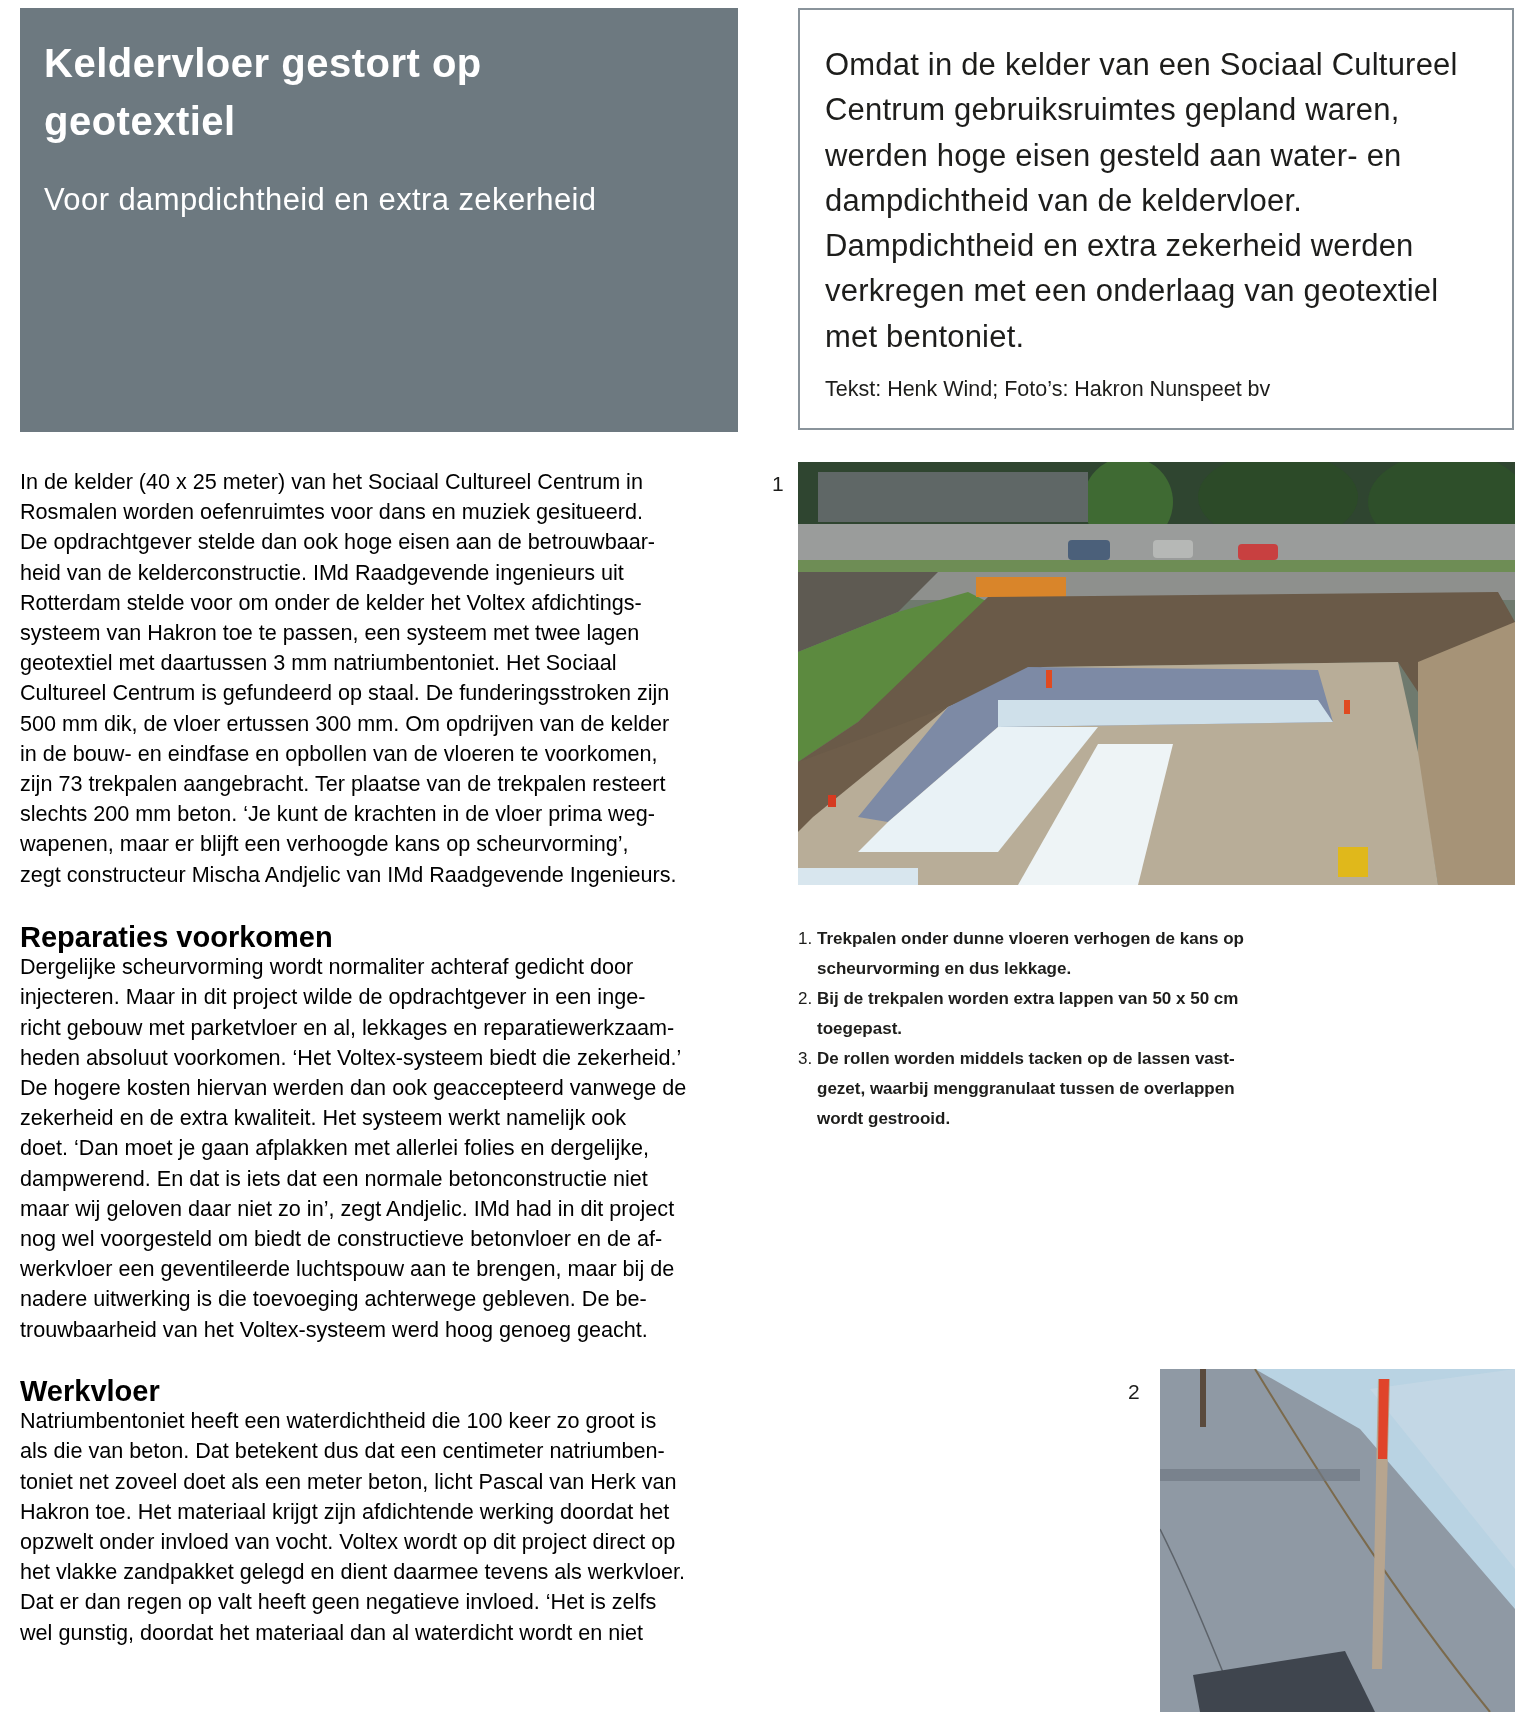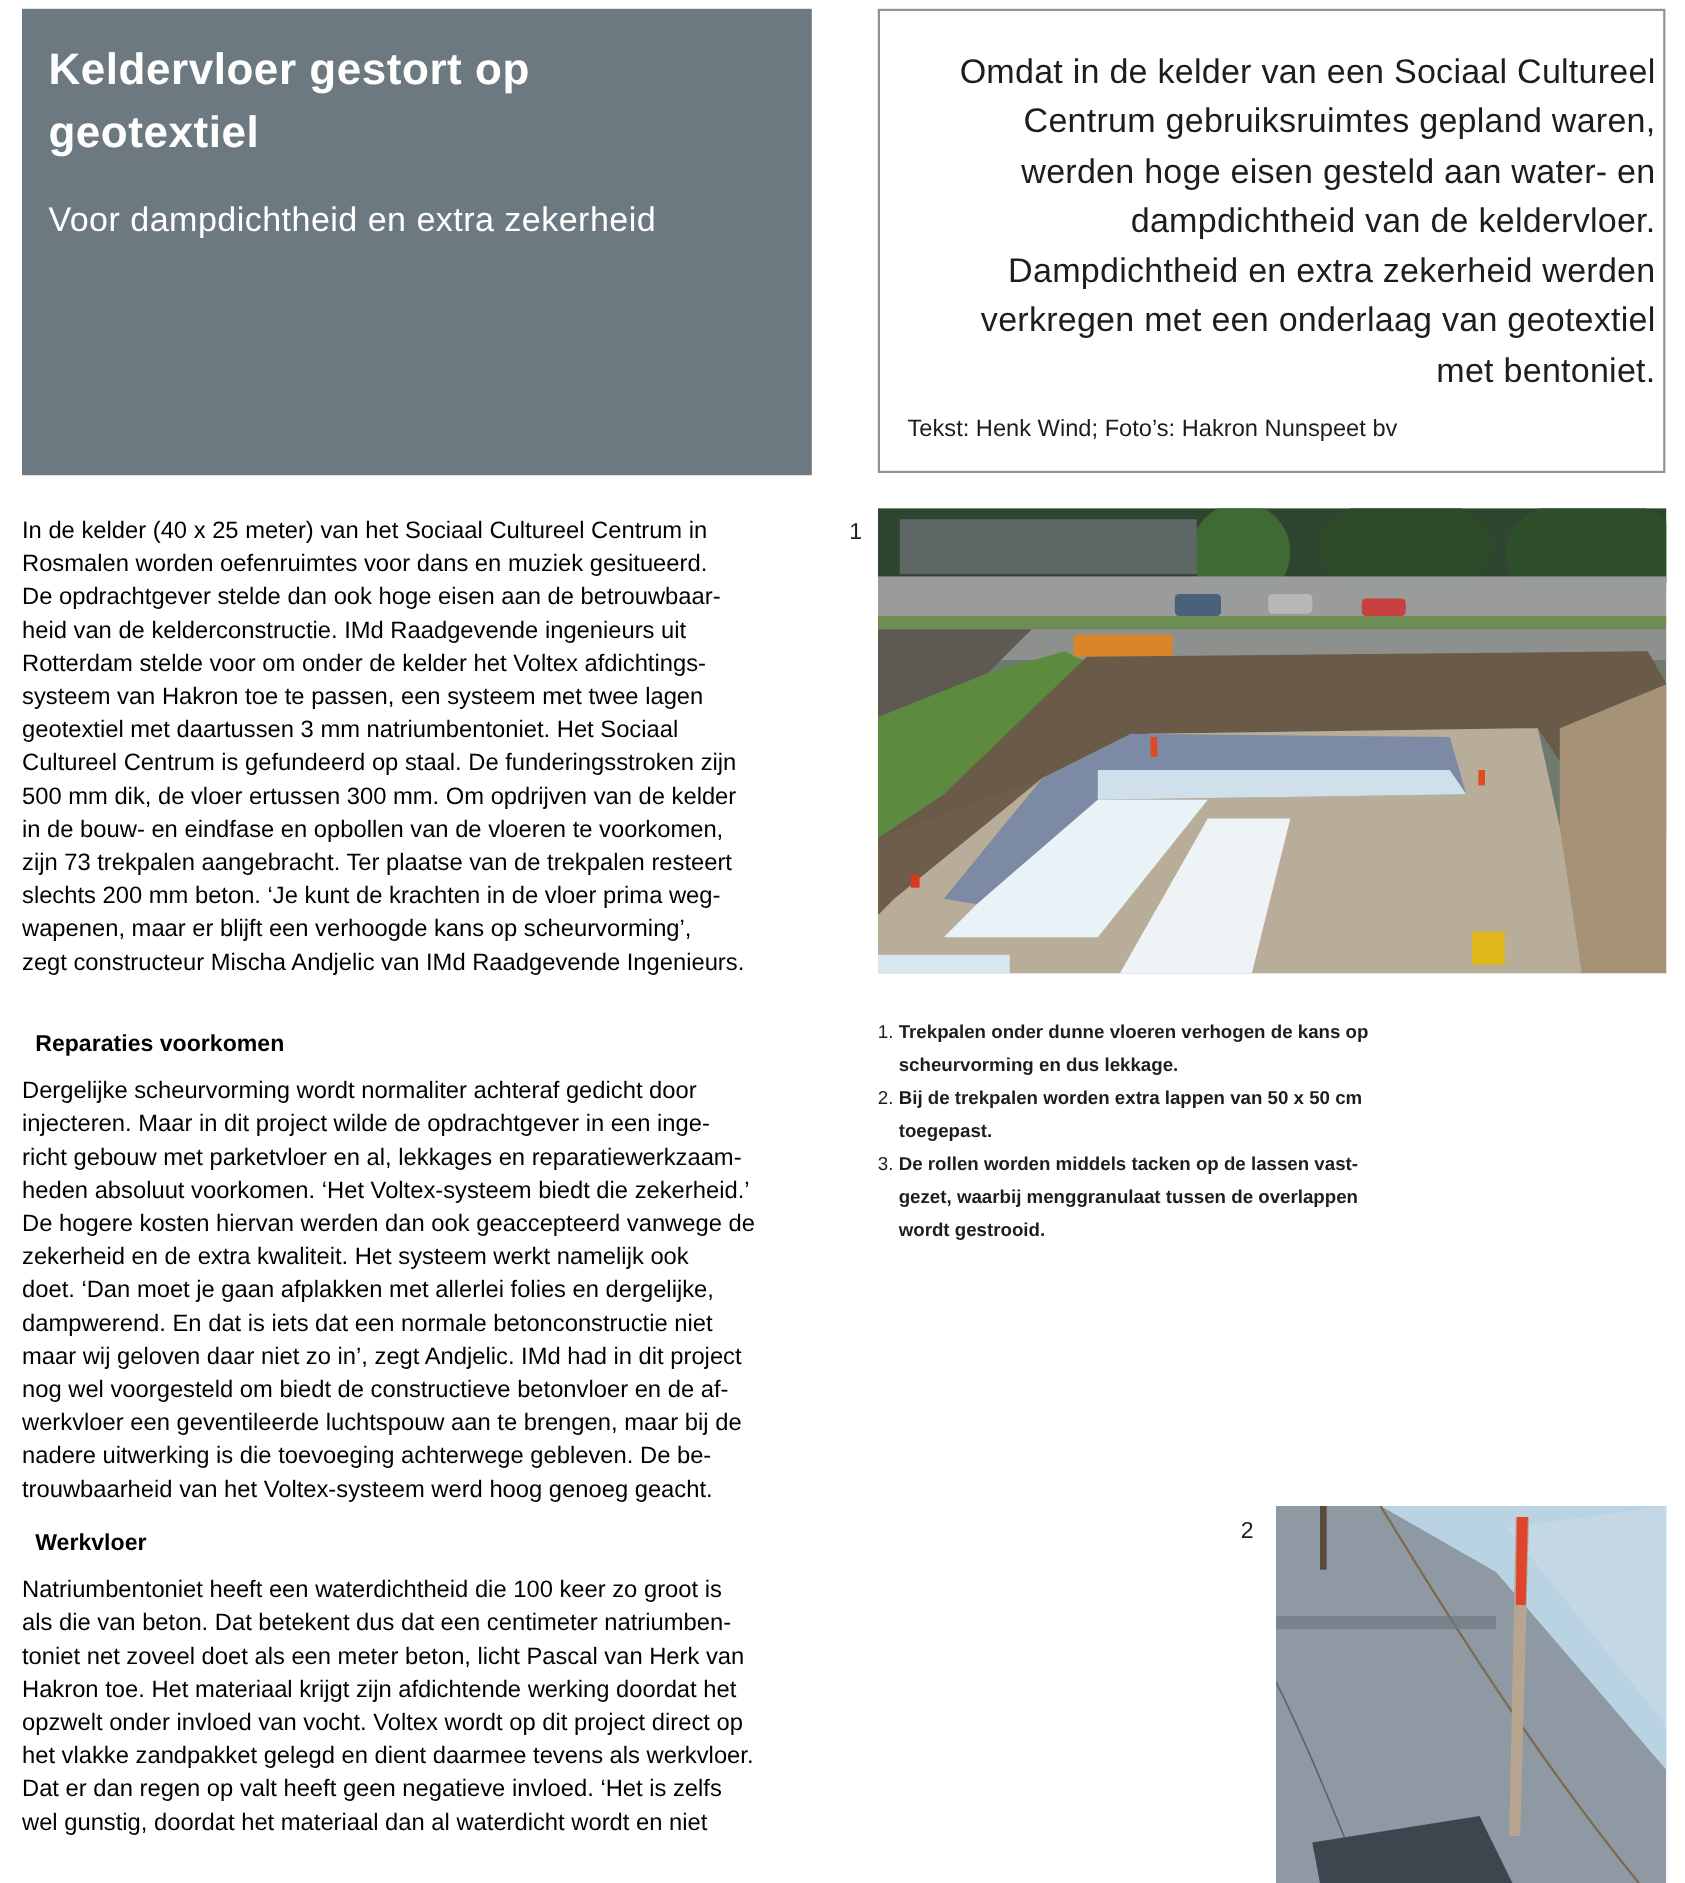--- a/index.html
+++ b/index.html
@@ -8,30 +8,30 @@
 
   
   .hero { position: absolute; left: 20px; top: 8px; width: 718px; height: 424px; background: #6d7980; }
   .hero-title { position: absolute; left: 24px; top: 26px; width: 680px; margin: 0;
                 font-family: "Liberation Sans", sans-serif; font-weight: bold; color: #ffffff;
                 font-size: 40px; line-height: 58px; letter-spacing: 0.5px; transform-origin: left top; }
   .hero-sub { position: absolute; left: 24px; top: 174px; margin: 0;
               font-family: "Liberation Sans", sans-serif; color: #ffffff; font-size: 31px; line-height: 36px; letter-spacing: 0.4px; }
 
   
-  .intro { position: absolute; left: 798px; top: 8px; width: 716px; height: 422px; border: 2px solid #8a949b; box-sizing: border-box; text-align: right; }
+  .intro { position: absolute; left: 798px; top: 8px; width: 716px; height: 422px; border: 2px solid #8a949b; box-sizing: border-box; }
   .intro-text { position: absolute; left: 25px; top: 32px; width: 680px; margin: 0;
                 font-family: "Liberation Sans", sans-serif; font-size: 31px; line-height: 45.3px; color: #1d1d1b; letter-spacing: 0.2px; }
   .intro-credit { position: absolute; left: 25px; top: 366px; margin: 0;
                   font-family: "Liberation Sans", sans-serif; font-size: 21.5px; line-height: 26px; color: #1d1d1b; }
 
   
   .col { position: absolute; left: 20px; width: 722px; font-family: "Liberation Sans", sans-serif; font-size: 21.6px; line-height: 30.2px; color: #000000; }
   .col p { margin: 0; }
-  .col h2 { margin: 12px; font-size: 21px; line-height: 30.2px; font-weight: bold; }
+  .col h2 { margin: 0; font-size: 29px; line-height: 30.2px; font-weight: bold; }
   .line { display: block; white-space: nowrap; }
 
   
   .fig-num { position: absolute; font-family: "Liberation Sans", sans-serif; font-size: 21px; color: #1d1d1b; }
   .photo { position: absolute; overflow: hidden; }
   .photo svg { display: block; width: 100%; height: 100%; }
 
   
   .captions { position: absolute; left: 798px; top: 924px; width: 480px; margin: 0; padding: 0; list-style: none;
               font-family: "Liberation Sans", sans-serif; font-size: 17px; line-height: 30px; color: #1d1d1b; }

